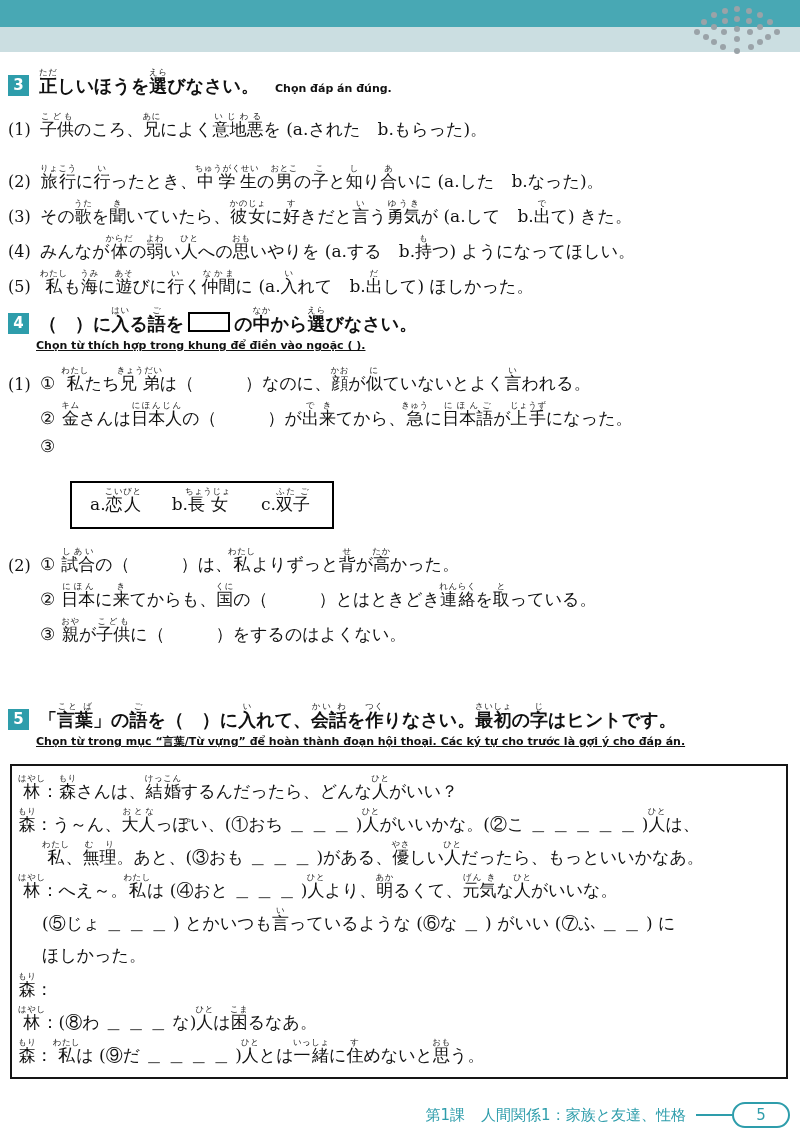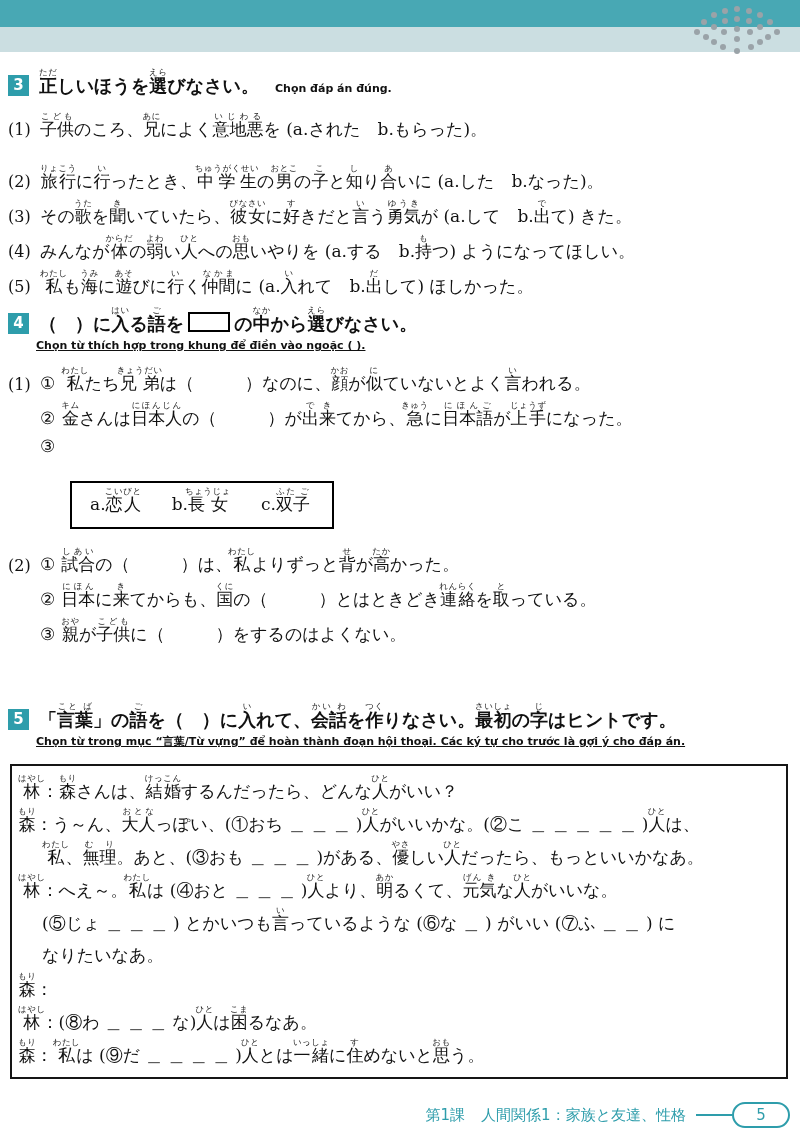--- a/index.html
+++ b/index.html
@@ -106,21 +106,21 @@
         <div class="ex-item gap-after">
           <span class="item-label">(1)</span>
           <span class="jp nowrap"><ruby>子供<rt>こども</rt></ruby>のころ、<ruby>兄<rt>あに</rt></ruby>によく<ruby>意地悪<rt>いじわる</rt></ruby>を (a.された　b.もらった)。</span>
         </div>
         <div class="ex-item">
           <span class="item-label">(2)</span>
           <span class="jp nowrap"><ruby>旅行<rt>りょこう</rt></ruby>に<ruby>行<rt>い</rt></ruby>ったとき、<ruby>中学生<rt>ちゅうがくせい</rt></ruby>の<ruby>男<rt>おとこ</rt></ruby>の<ruby>子<rt>こ</rt></ruby>と<ruby>知<rt>し</rt></ruby>り<ruby>合<rt>あ</rt></ruby>いに (a.した　b.なった)。</span>
         </div>
         <div class="ex-item">
           <span class="item-label">(3)</span>
-          <span class="jp nowrap">その<ruby>歌<rt>うた</rt></ruby>を<ruby>聞<rt>き</rt></ruby>いていたら、<ruby>彼女<rt>びなさい</rt></ruby>に<ruby>好<rt>す</rt></ruby>きだと<ruby>言<rt>い</rt></ruby>う<ruby>勇気<rt>ゆうき</rt></ruby>が (a.して　b.<ruby>出<rt>で</rt></ruby>て) きた。</span>
+          <span class="jp nowrap">その<ruby>歌<rt>うた</rt></ruby>を<ruby>聞<rt>き</rt></ruby>いていたら、<ruby>彼女<rt>かのじょ</rt></ruby>に<ruby>好<rt>す</rt></ruby>きだと<ruby>言<rt>い</rt></ruby>う<ruby>勇気<rt>ゆうき</rt></ruby>が (a.して　b.<ruby>出<rt>で</rt></ruby>て) きた。</span>
         </div>
         <div class="ex-item">
           <span class="item-label">(4)</span>
           <span class="jp nowrap">みんなが<ruby>体<rt>からだ</rt></ruby>の<ruby>弱<rt>よわ</rt></ruby>い<ruby>人<rt>ひと</rt></ruby>への<ruby>思<rt>おも</rt></ruby>いやりを (a.する　b.<ruby>持<rt>も</rt></ruby>つ) ようになってほしい。</span>
         </div>
         <div class="ex-item">
           <span class="item-label">(5)</span>
           <span class="jp nowrap"><ruby>私<rt>わたし</rt></ruby>も<ruby>海<rt>うみ</rt></ruby>に<ruby>遊<rt>あそ</rt></ruby>びに<ruby>行<rt>い</rt></ruby>く<ruby>仲間<rt>なかま</rt></ruby>に (a.<ruby>入<rt>い</rt></ruby>れて　b.<ruby>出<rt>だ</rt></ruby>して) ほしかった。</span>
         </div>
       </div>
@@ -184,21 +184,21 @@
           <span class="jp dlg-text nowrap"><ruby>私<rt>わたし</rt></ruby>、<ruby>無理<rt>む り</rt></ruby>。あと、(③おも ＿ ＿ ＿ )がある、<ruby>優<rt>やさ</rt></ruby>しい<ruby>人<rt>ひと</rt></ruby>だったら、もっといいかなあ。</span>
         </div>
         <div class="dlg-line">
           <span class="jp speaker nowrap"><ruby>林<rt>はやし</rt></ruby>：</span>
           <span class="jp dlg-text nowrap">へえ～。<ruby>私<rt>わたし</rt></ruby>は (④おと ＿ ＿ ＿ )<ruby>人<rt>ひと</rt></ruby>より、<ruby>明<rt>あか</rt></ruby>るくて、<ruby>元気<rt>げん き</rt></ruby>な<ruby>人<rt>ひと</rt></ruby>がいいな。</span>
         </div>
         <div class="dlg-line indent">
           <span class="jp dlg-text nowrap">(⑤じょ ＿ ＿ ＿ ) とかいつも<ruby>言<rt>い</rt></ruby>っているような (⑥な ＿ ) がいい (⑦ふ ＿ ＿ ) に</span>
         </div>
         <div class="dlg-line indent">
-          <span class="jp dlg-text nowrap">なりたいなあ。</span>
+          <span class="jp dlg-text nowrap">ほしかった。</span>
         </div>
         <div class="dlg-line">
           <span class="jp speaker nowrap"><ruby>森<rt>もり</rt></ruby>：</span>
         </div>
         <div class="dlg-line">
           <span class="jp speaker nowrap"><ruby>林<rt>はやし</rt></ruby>：</span>
           <span class="jp dlg-text nowrap">(⑧わ ＿ ＿ ＿ な)<ruby>人<rt>ひと</rt></ruby>は<ruby>困<rt>こま</rt></ruby>るなあ。</span>
         </div>
         <div class="dlg-line">
           <span class="jp speaker nowrap"><ruby>森<rt>もり</rt></ruby>：</span>

